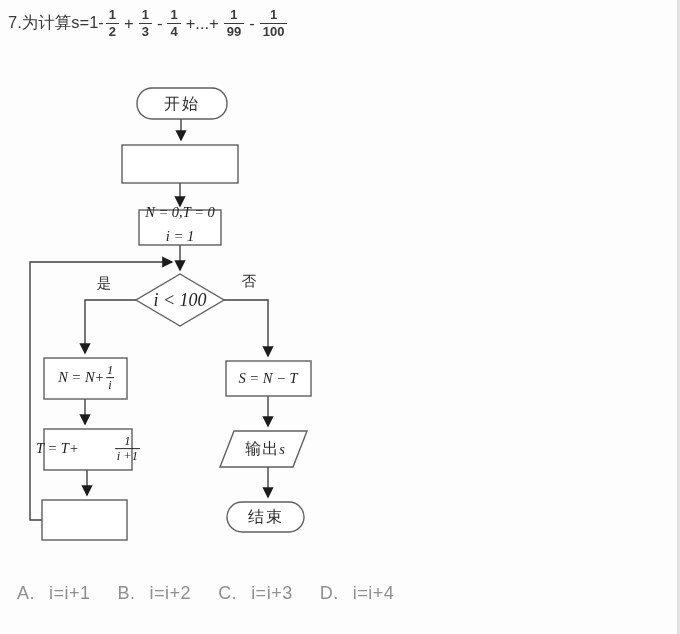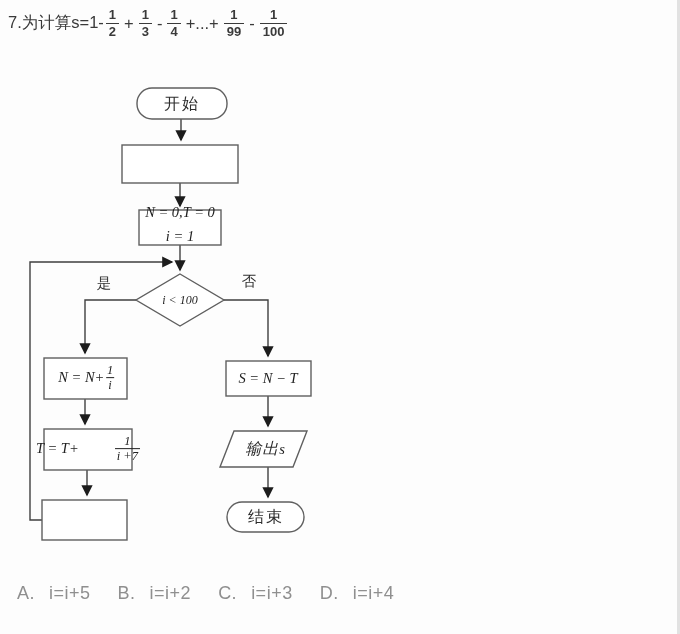--- a/index.html
+++ b/index.html
@@ -110,53 +110,53 @@
     <rect class="shape" x="44" y="429" width="88" height="41"></rect>
     <rect class="shape" x="42" y="500" width="85" height="40"></rect>
     <rect class="shape" x="226" y="361" width="85" height="35"></rect>
     <polygon class="shape" points="234,431 307,431 293,467 220,467"></polygon>
     <rect class="shape" x="227" y="502" width="77" height="30" rx="15"></rect>
   </svg>
 
   <div class="nlabel cjk" style="left:182px; top:104px;">开始</div>
   <div class="nlabel math" style="left:180px; top:164px;margin-top:48px;">N = 0,T = 0</div>
   <div class="nlabel math" style="left:180px; top:228px;margin-top:8px;">i = 1</div>
-  <div class="nlabel math" style="left:180px; top:300px; font-size:12px;">i &lt; 100</div>
+  <div class="nlabel math" style="left:180px; top:300px; font-size:18px;">i &lt; 100</div>
   <div class="nlabel branch" style="left:104px; top:283px;">是</div>
   <div class="nlabel branch" style="left:249px; top:281px;">否</div>
 
   <div class="nlabel math mrow" style="left:86px; top:378px;">
     <span>N = N+</span>
     <span class="mfrac">
       <span>1</span>
         <span class="den">i</span>
     </span>
   </div>
 
   <div class="nlabel math mrow" style="left:88px; top:449px;gap:34px;">
     <span>T = T+</span>
     <span class="mfrac">
       <span>1</span>
-        <span class="den">i +7</span>
+        <span class="den">i +1</span>
     </span>
   </div>
 
   <div class="nlabel math" style="left:268px; top:378px;text-align:center;">S = N − T</div>
 
   <div class="nlabel mrow" style="left:265px; top:449px;">
-    <span class="cjk" style="letter-spacing:1px;font-style:italic;">输出</span>
+    <span class="cjk" style="letter-spacing:1px;">输出</span>
     <span class="math">s</span>
   </div>
 
   <div class="nlabel cjk" style="left:266px; top:517px;font-family:Liberation Serif, serif;">结束</div>
 
   <div class="options">
     <div class="opt">
       <span>A.</span>
-      <span>i=i+5</span>
+      <span>i=i+1</span>
     </div>
     <div class="opt">
       <span>B.</span>
       <span>i=i+2</span>
     </div>
     <div class="opt">
       <span>C.</span>
       <span>i=i+3</span>
     </div>
     <div class="opt">

